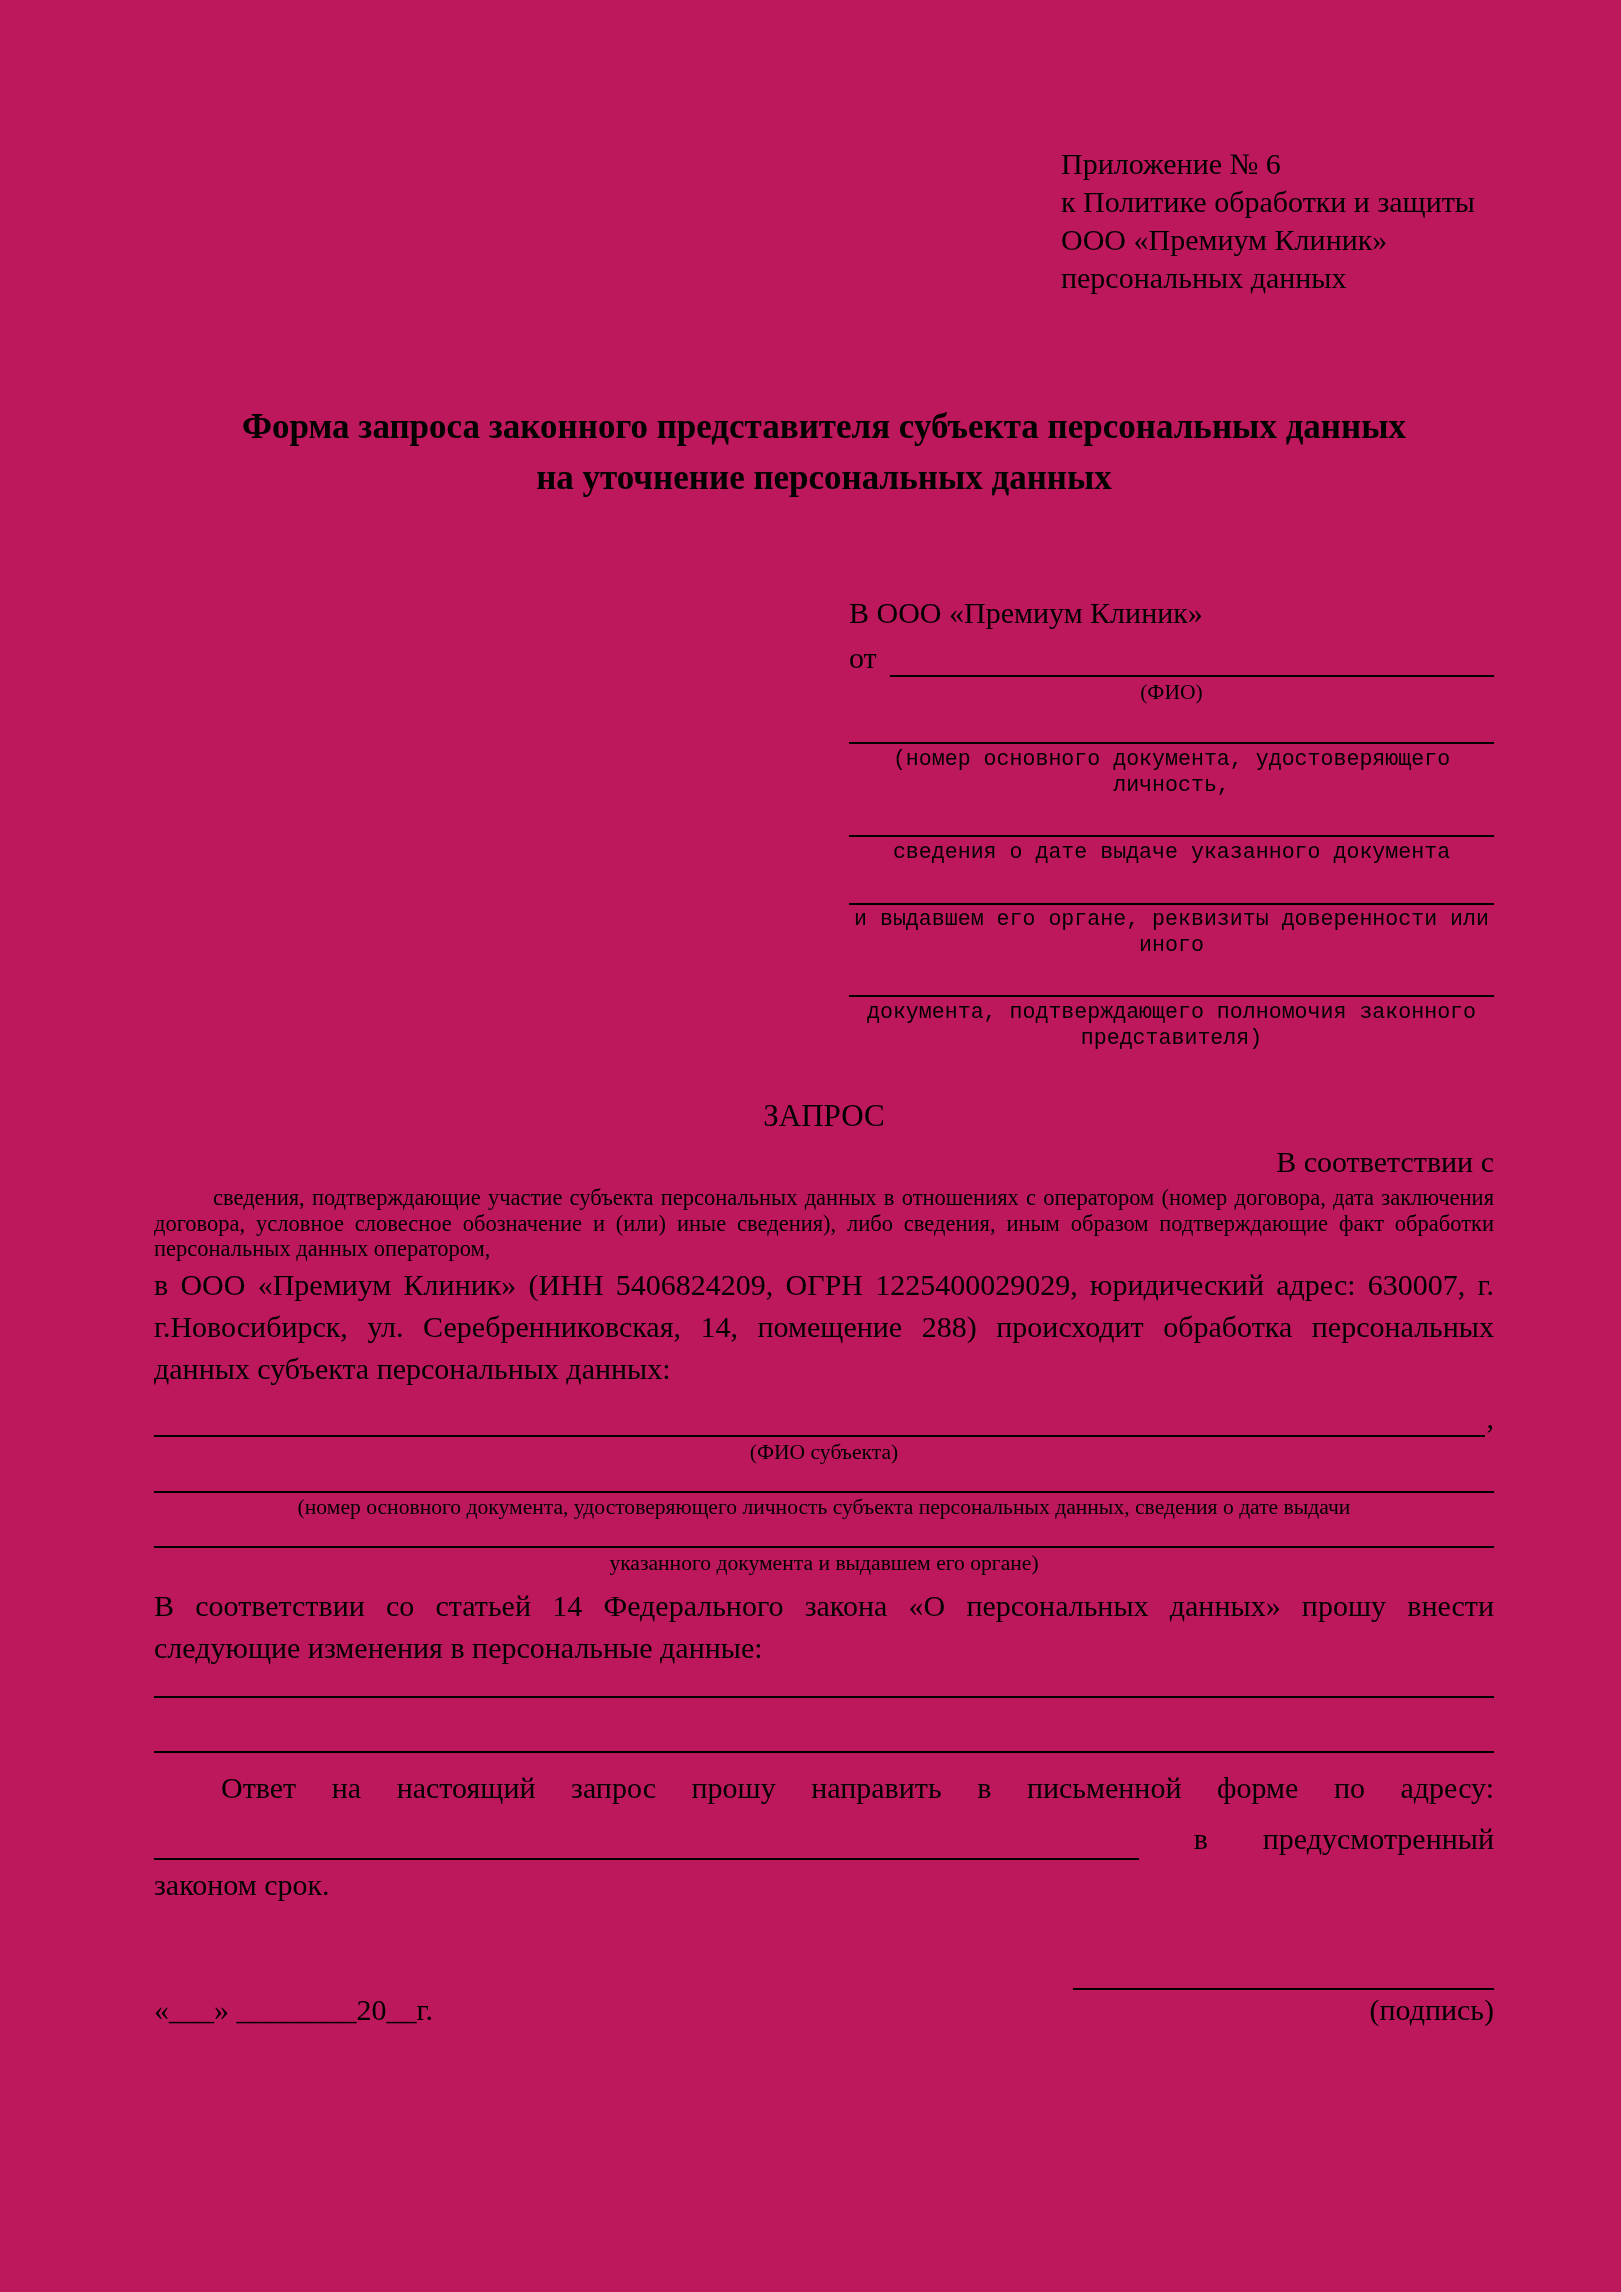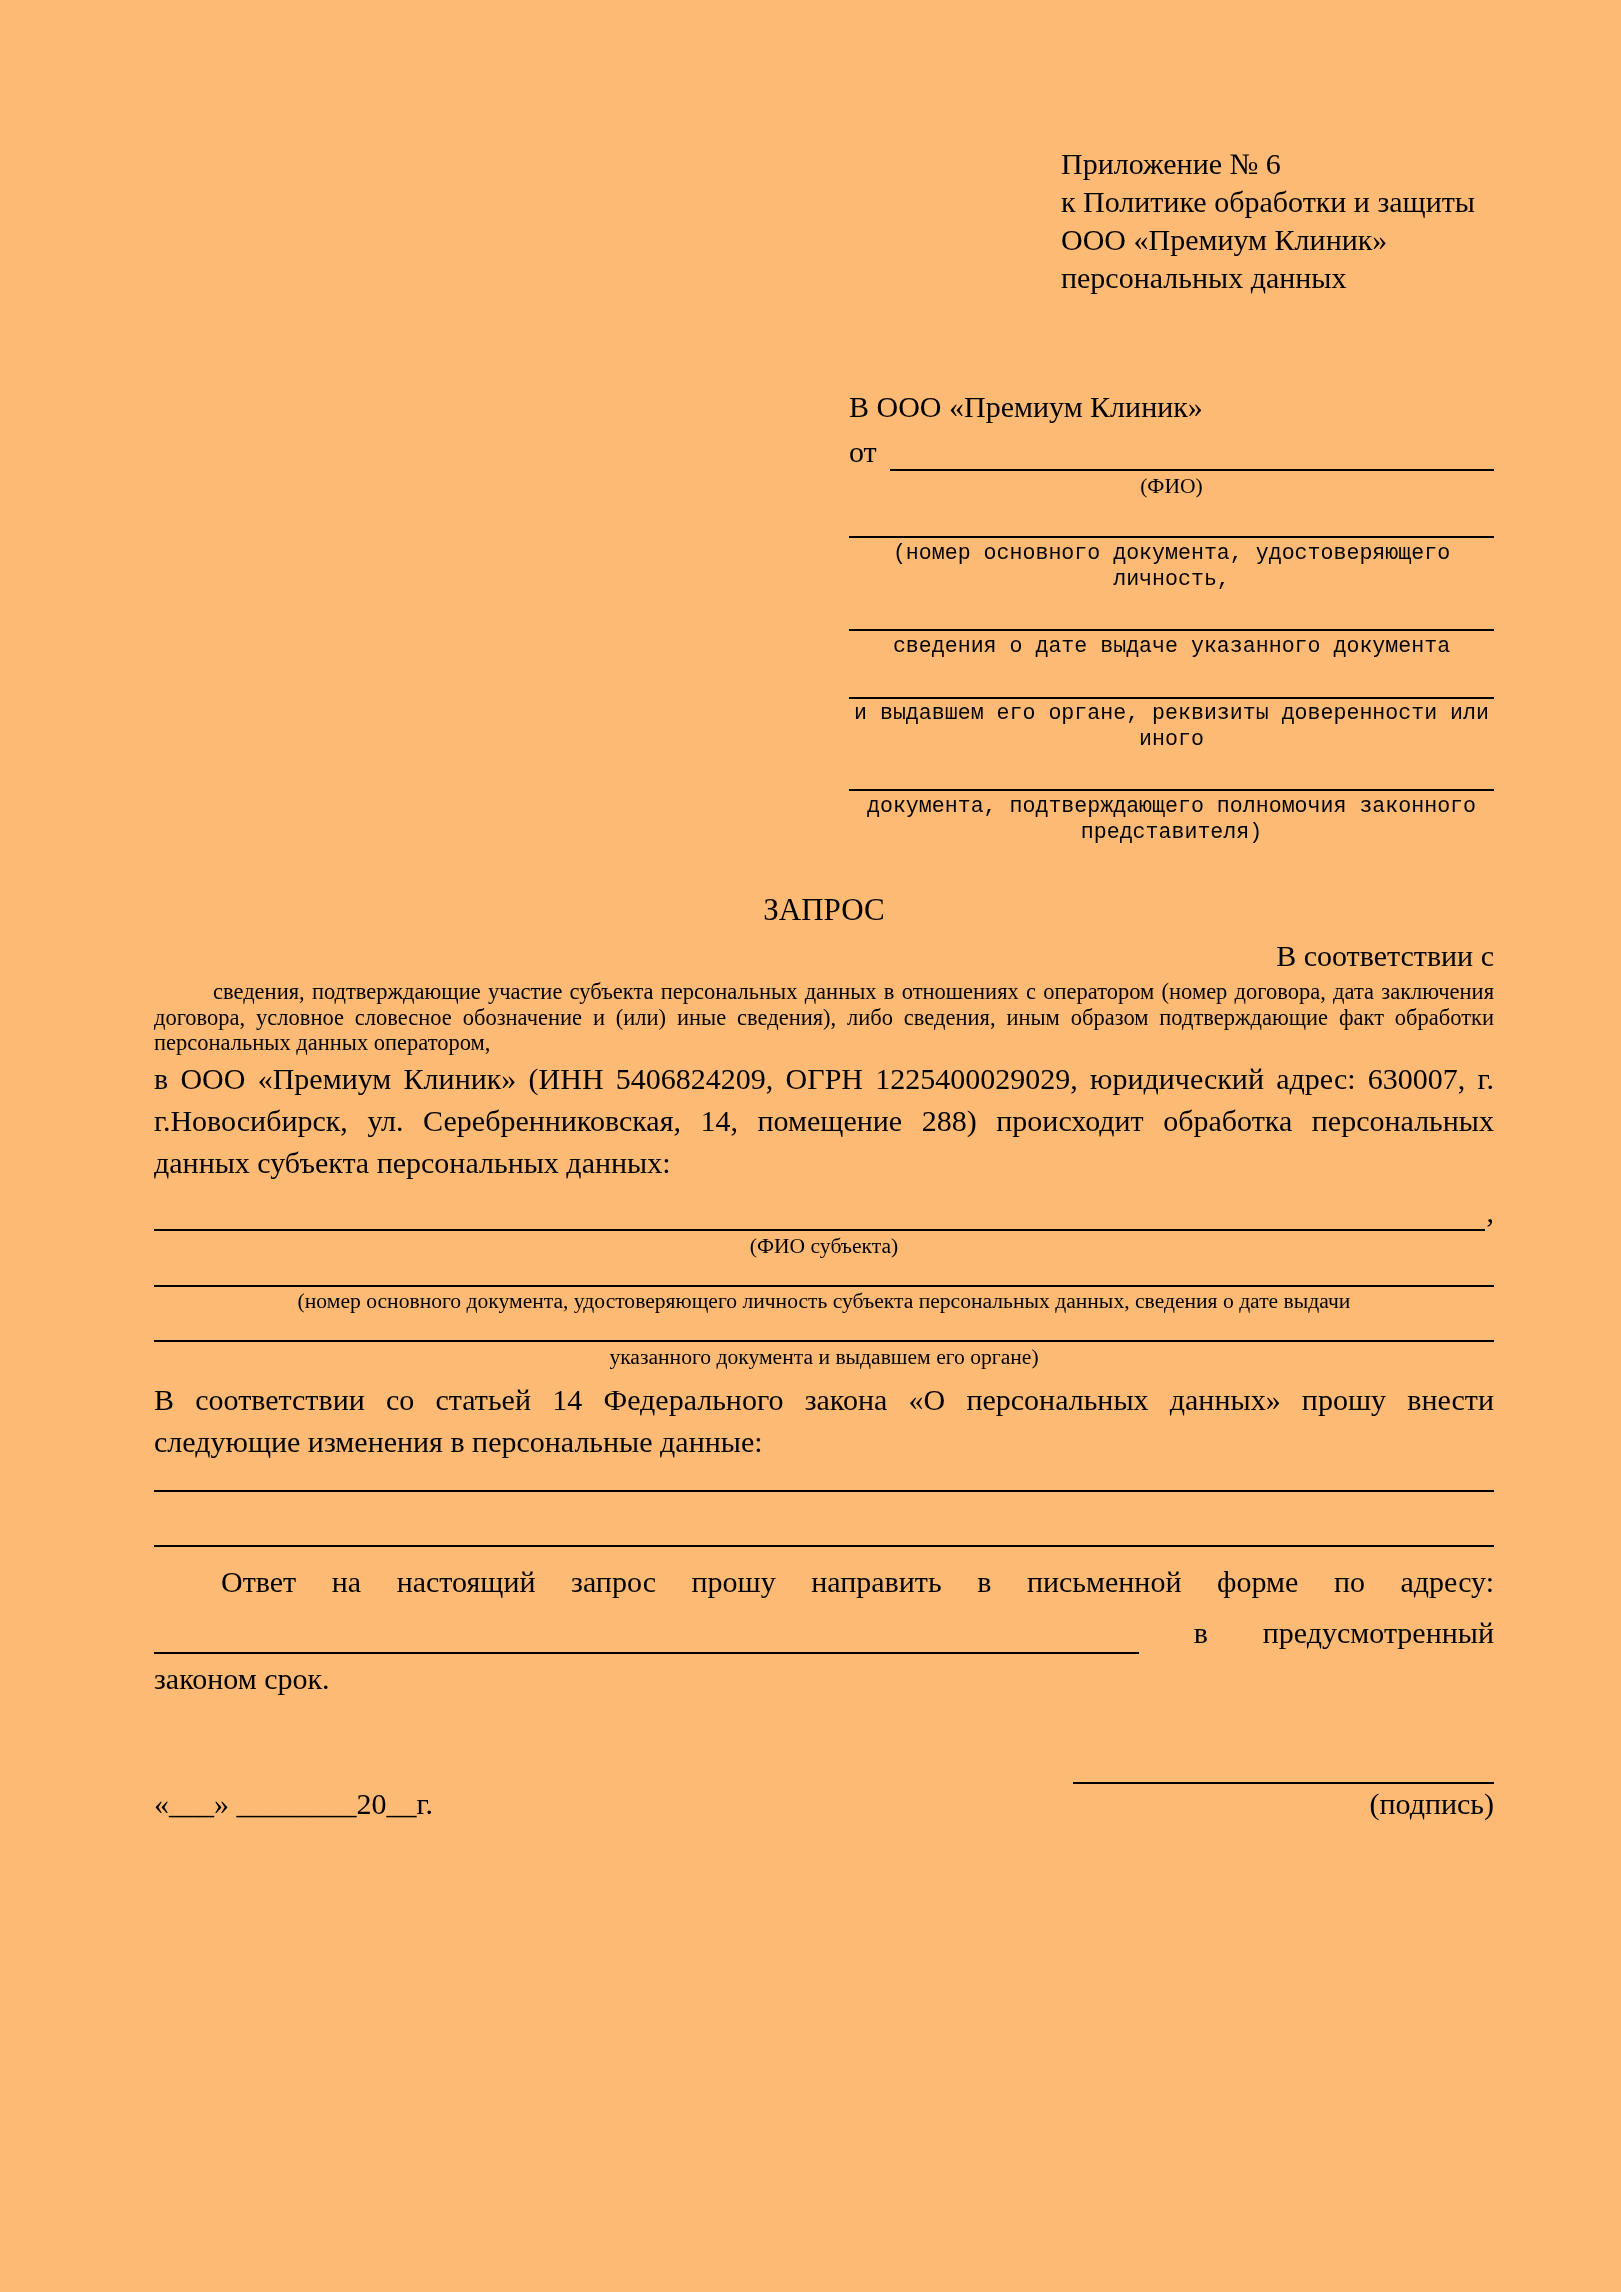--- a/index.html
+++ b/index.html
@@ -2,21 +2,21 @@
 <html lang="ru"><head>
 <meta charset="utf-8">
 <style>
   * { margin: 0; padding: 0; box-sizing: border-box; }
   html, body { background: #ffffff; }
   .page {
     position: relative;
     width: 1621px;
     height: 2293px;
     margin: 0 auto;
-    background: #fdba74;
+    background: #be185d;
     color: #000000;
     font-family: "Liberation Serif", "DejaVu Serif", serif;
     font-size: 29px;
     padding: 145px 127px 0 154px;
     overflow: hidden;
   }
 
   
   .appendix-note {
     margin-left: 907px;
@@ -128,20 +128,24 @@
 
 <div class="page">
 
   <div class="appendix-note">
     <div>Приложение № 6</div>
     <div>к Политике обработки и защиты</div>
     <div>ООО «Премиум Клиник»</div>
     <div>персональных данных</div>
   </div>
 
+  <div class="doc-title">
+    <div>Форма запроса законного представителя субъекта персональных данных</div>
+    <div>на уточнение персональных данных</div>
+  </div>
 
   <div class="addressee">
     <div>В ООО «Премиум Клиник»</div>
     <div class="from-row">
       <span>от</span>
       <span class="blank"></span>
     </div>
     <div class="cap">(ФИО)</div>
 
     <div class="fill-group">

